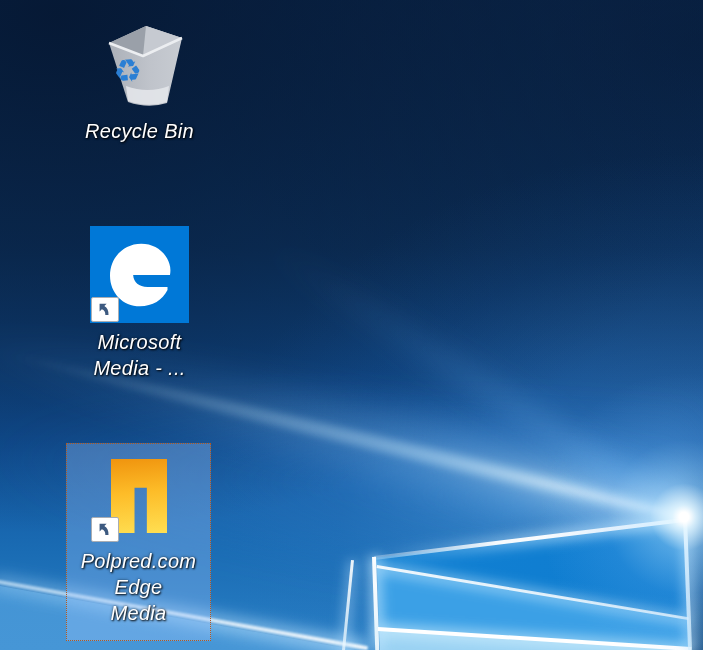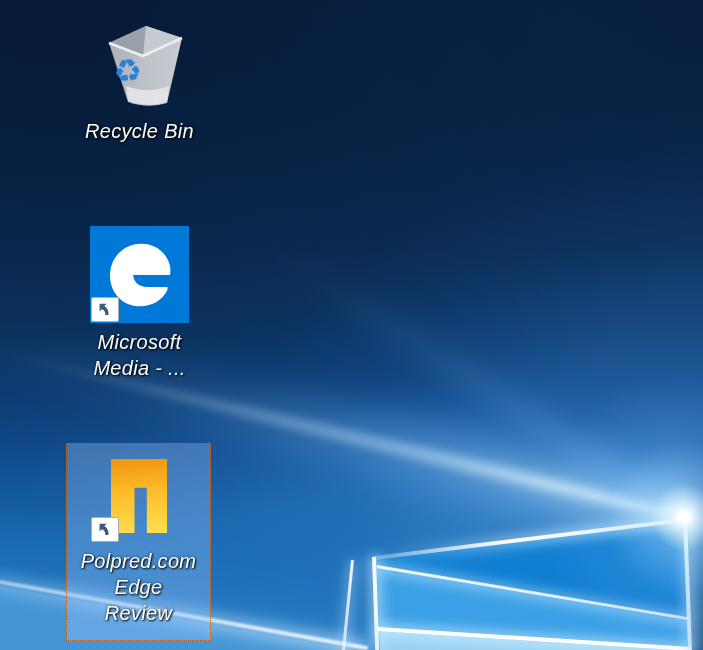--- a/index.html
+++ b/index.html
@@ -148,17 +148,17 @@
       <div class="polpred-n"></div>
       <span class="shortcut-badge">
         <svg viewBox="0 0 24 24">
             <path d="M5.5 4.5 H14 L11.2 7.3 C14.8 9.3 16.4 13 16.2 18 H12.4 C12.6 14.2 11 12 8.2 11 L5.5 13.7 Z" fill="#3d5a80"></path>
           </svg>
       </span>
     </div>
     <div class="icon-label">
       <div>Polpred.com</div>
       <div>Edge</div>
-      <div>Review</div>
+      <div>Media</div>
     </div>
   </div>
 
 </div>
 
 </body></html>

